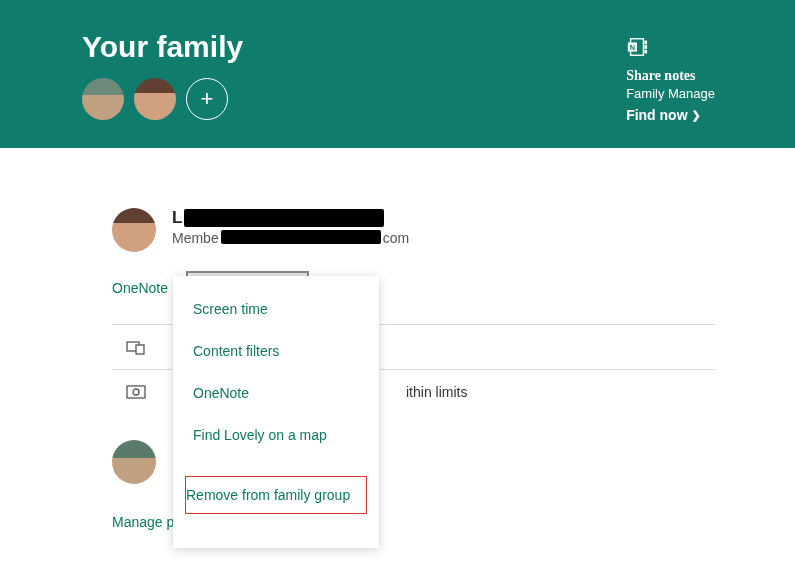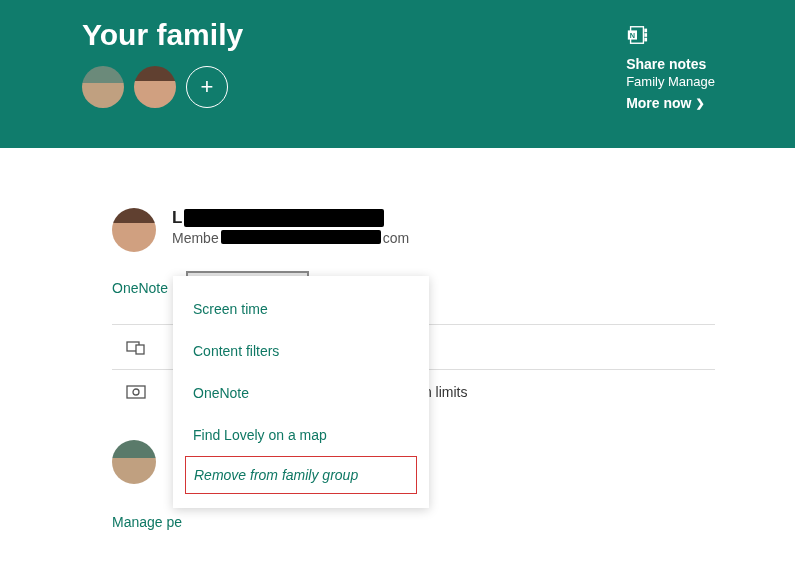--- a/index.html
+++ b/index.html
@@ -1,20 +1,20 @@
 <!DOCTYPE html>
 <html><head>
   <meta charset="utf-8">
   <style>
     * { margin: 0; padding: 0; box-sizing: border-box; }
     body { font-family: 'Segoe UI', Tahoma, sans-serif; background: #fff; width: 795px; height: 567px; overflow: hidden; }
     .header {
       background: #107c6c;
       color: #fff;
-      padding: 18px 40px 30px 82px;
+      padding: 30px 40px 30px 82px;
       height: 148px;
       display: flex;
       justify-content: space-between;
     }
     .header-left { display: flex; flex-direction: column; }
     .header-title { font-size: 30px; font-weight: 600; margin-bottom: 14px; }
     .avatar-row { display: flex; align-items: center; gap: 10px; }
     .avatar {
       width: 42px; height: 42px; border-radius: 50%;
       background: #8ab; display: flex; align-items: center; justify-content: center;
@@ -22,21 +22,21 @@
     }
     .avatar.av1 { background: linear-gradient(#6b8a7a 40%, #c0a080 40%); }
     .avatar.av2 { background: linear-gradient(#604030 35%, #d0a080 35%); }
     .add-btn {
       width: 42px; height: 42px; border-radius: 50%;
       border: 1.5px solid #fff; display: flex; align-items: center; justify-content: center;
       cursor: pointer; color: #fff; font-size: 22px; font-weight: 300;
     }
     .header-right { padding-top: 6px; padding-right: 40px; }
     .onenote-icon { margin-bottom: 6px; }
-    .share-title { font-size: 14px; font-weight: 600; margin-bottom: 2px; }
+    .share-title { font-size: 14px; font-weight: 600; margin-bottom: 2px; font-family: Liberation Serif, serif; }
     .share-sub { font-size: 13px; font-weight: 400; margin-bottom: 6px; }
     .open-now { font-size: 14px; font-weight: 600; display: flex; align-items: center; gap: 4px; cursor: pointer; }
     .chev-right { font-size: 11px; }
     .main { padding: 60px 80px 0 112px; position: relative; }
     .member-row { display: flex; align-items: flex-start; gap: 16px; margin-bottom: 18px; }
     .member-avatar { width: 44px; height: 44px; border-radius: 50%; background: linear-gradient(#604030 35%, #d0a080 35%); }
     .member-info { display: flex; flex-direction: column; }
     .redacted {
       background: #000; color: #000; display: inline-block;
       border-radius: 2px;
@@ -49,30 +49,30 @@
     .tabs-row { display: flex; align-items: center; gap: 18px; margin-left: 0; margin-bottom: 0; }
     .tab-link { color: #0f7864; font-size: 14px; cursor: pointer; padding: 10px 0; }
     .more-options-btn {
       border: 2px solid #888; background: #e6e6e6; padding: 7px 12px;
       font-size: 14px; color: #333; cursor: pointer; display: flex; align-items: center; gap: 6px;
     }
     .chev-down { font-size: 10px; color: #555; }
     .dropdown {
       position: absolute;
       top: 128px; left: 173px;
-      width: 256px; background: #fff;
+      width: 206px; background: #fff;
       box-shadow: 0 2px 10px rgba(0,0,0,0.18);
       padding: 12px 0 14px 0;
       z-index: 10;
     }
     .dropdown-item {
       padding: 13px 20px; font-size: 14px; color: #0f7864; cursor: pointer;
     }
     .dropdown-item.highlight {
-      border: 1.5px solid #d43535; margin: 0 12px; padding: 10px 8px; font-style: italic;
+      border: 1.5px solid #d43535; margin: 20px 12px; padding: 10px 0;
     }
     .list-section { margin-top: 18px; }
     .list-row {
       border-top: 1px solid #ddd; padding: 14px 0 14px 10px;
       display: flex; align-items: center; gap: 16px; font-size: 14px; color: #333;
     }
     .list-row .icon-slot { width: 28px; display: flex; justify-content: center; color: #555; }
     .member2 { margin-top: 26px; display: flex; align-items: flex-start; gap: 16px; flex-direction: column; }
     .member2-top { display: flex; align-items: center; gap: 16px; }
     .member2-avatar { width: 44px; height: 44px; border-radius: 50%; background: linear-gradient(#5a7a6a 40%, #c0a080 40%); }
@@ -100,21 +100,21 @@
         <rect x="2" y="7" width="10" height="10" fill="#fff"></rect>
         <text x="4" y="15" font-size="8" fill="#107c6c" font-weight="bold">N</text>
         <rect x="20" y="5" width="3" height="4" fill="#fff"></rect>
         <rect x="20" y="10" width="3" height="4" fill="#fff"></rect>
         <rect x="20" y="15" width="3" height="4" fill="#fff"></rect>
       </svg>
     </div>
     <div class="share-title">Share notes</div>
     <div class="share-sub">Family Manage</div>
     <div class="open-now">
-      <span>More now</span>
+      <span>Find now</span>
       <span class="chev-right">❯</span>
     </div>
   </div>
 </div>
 
 <div class="main">
   <div class="member-row">
     <div class="member-avatar"></div>
     <div class="member-info">
       <div class="name-line">

